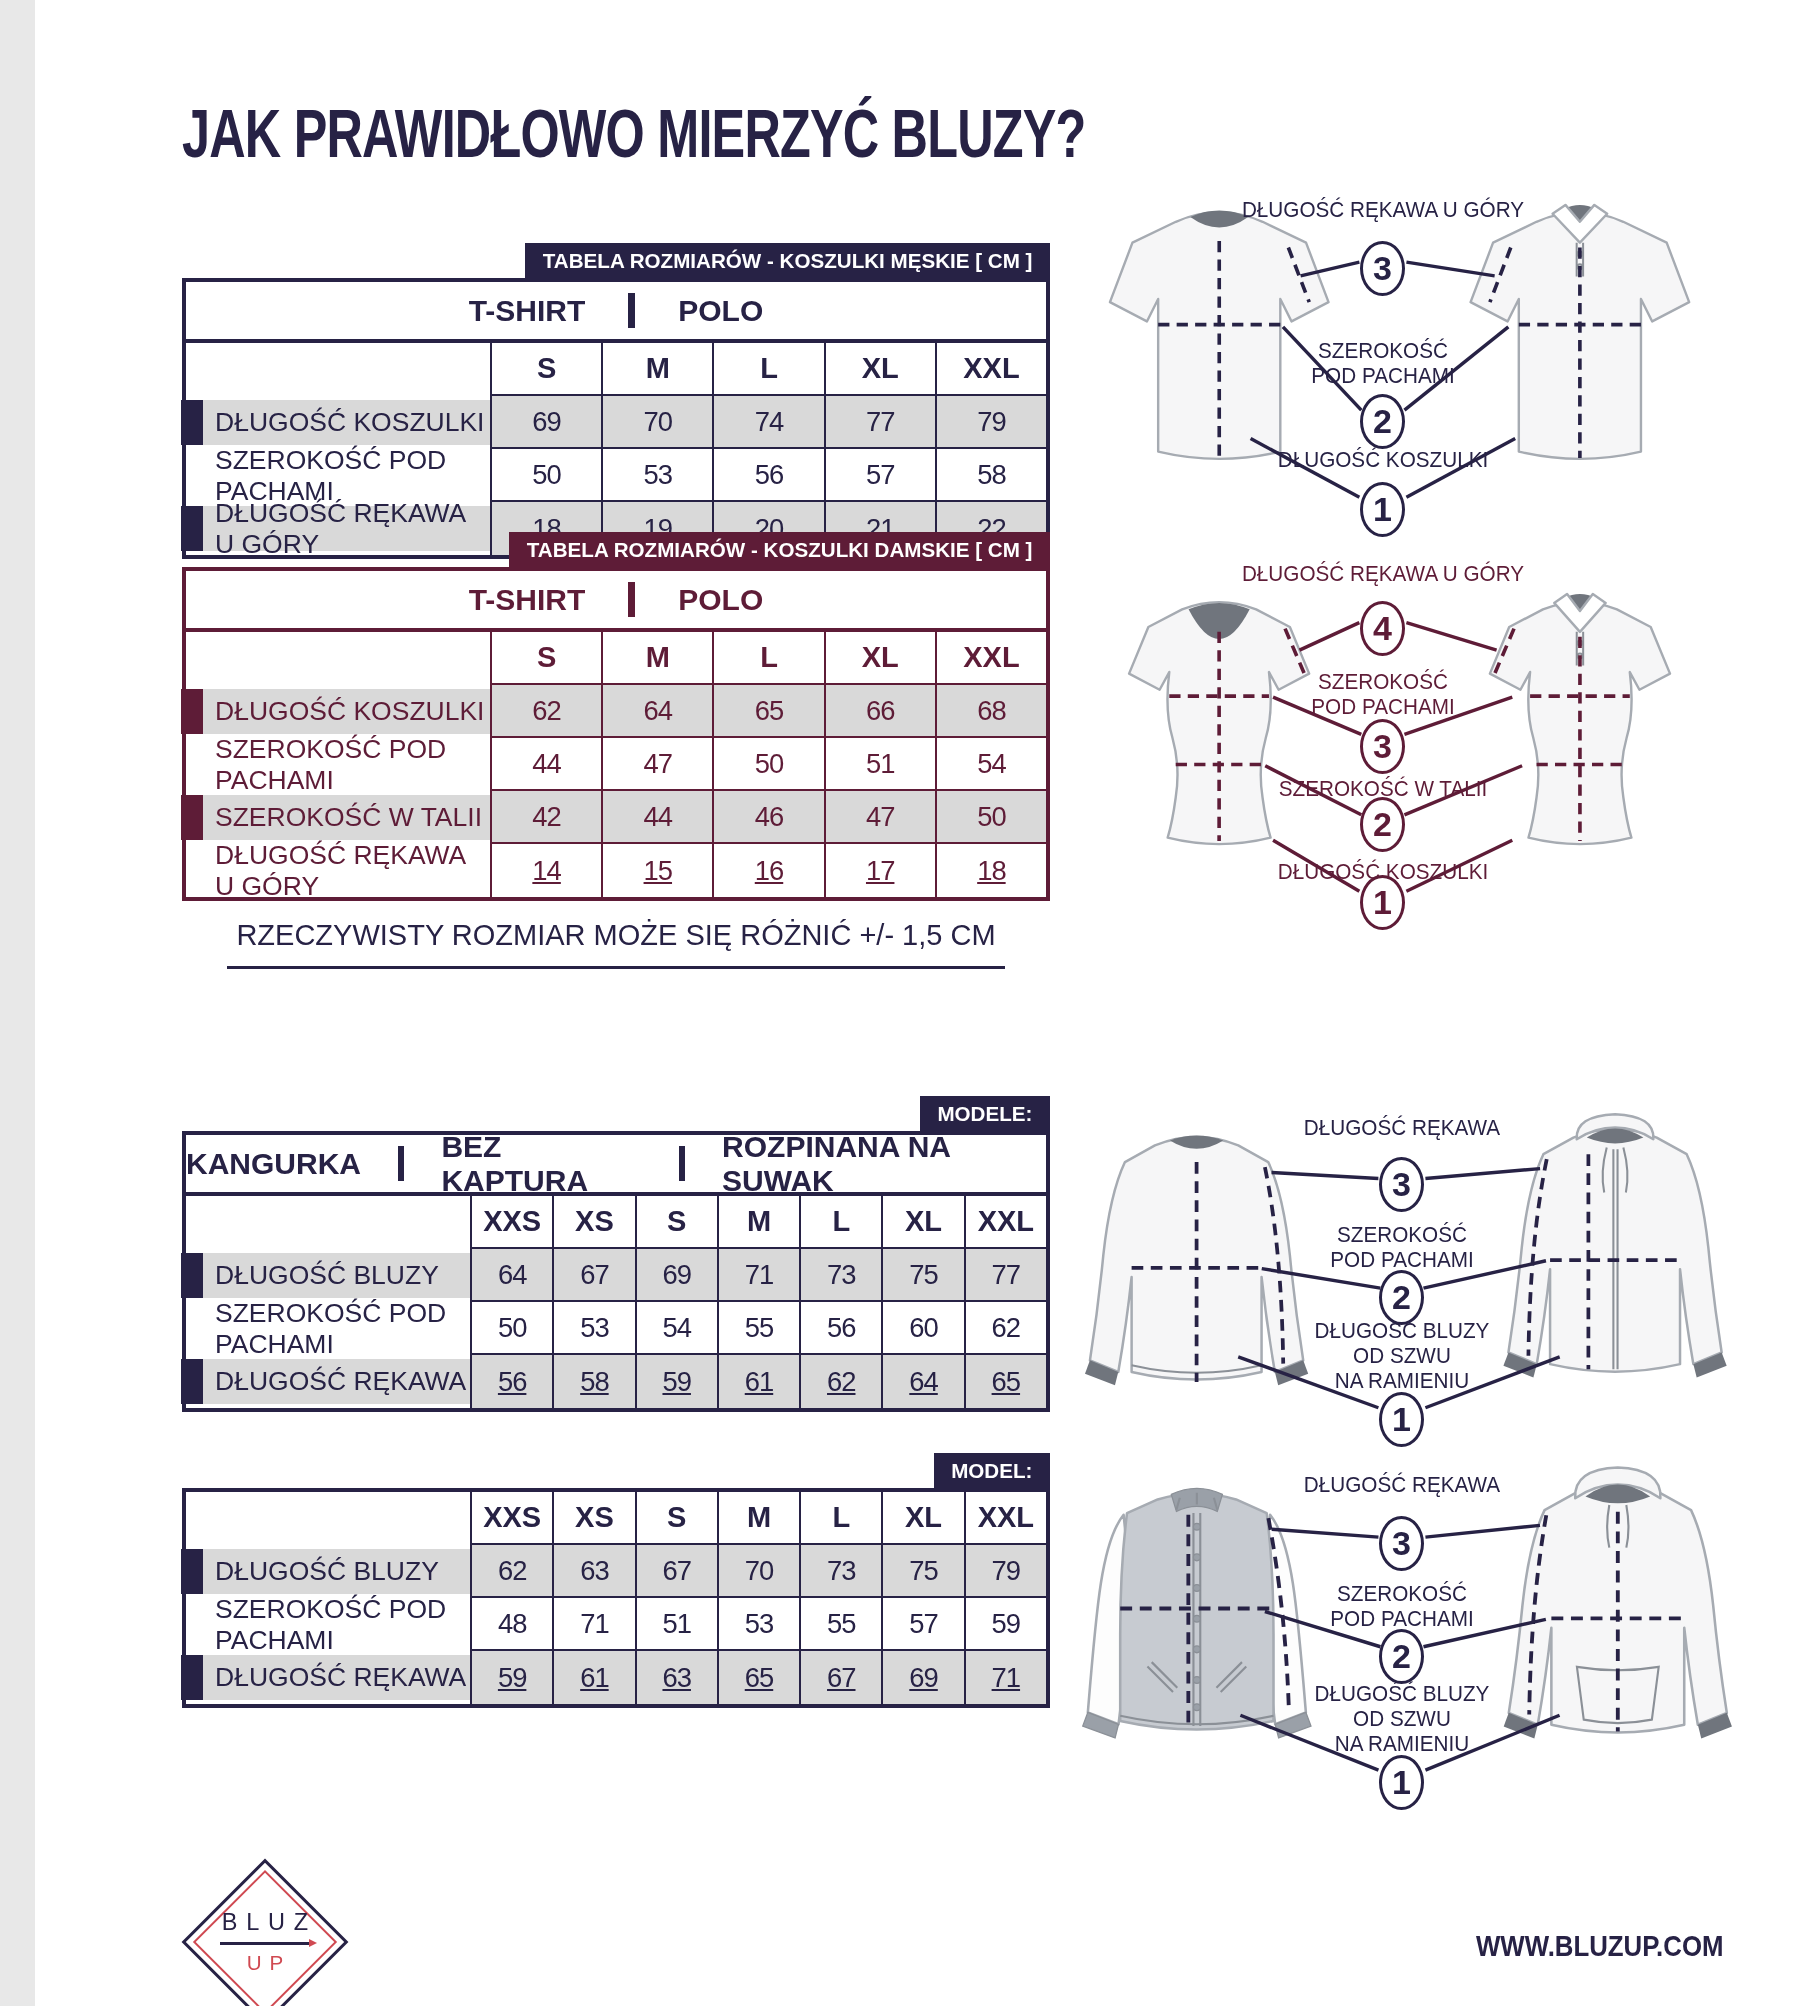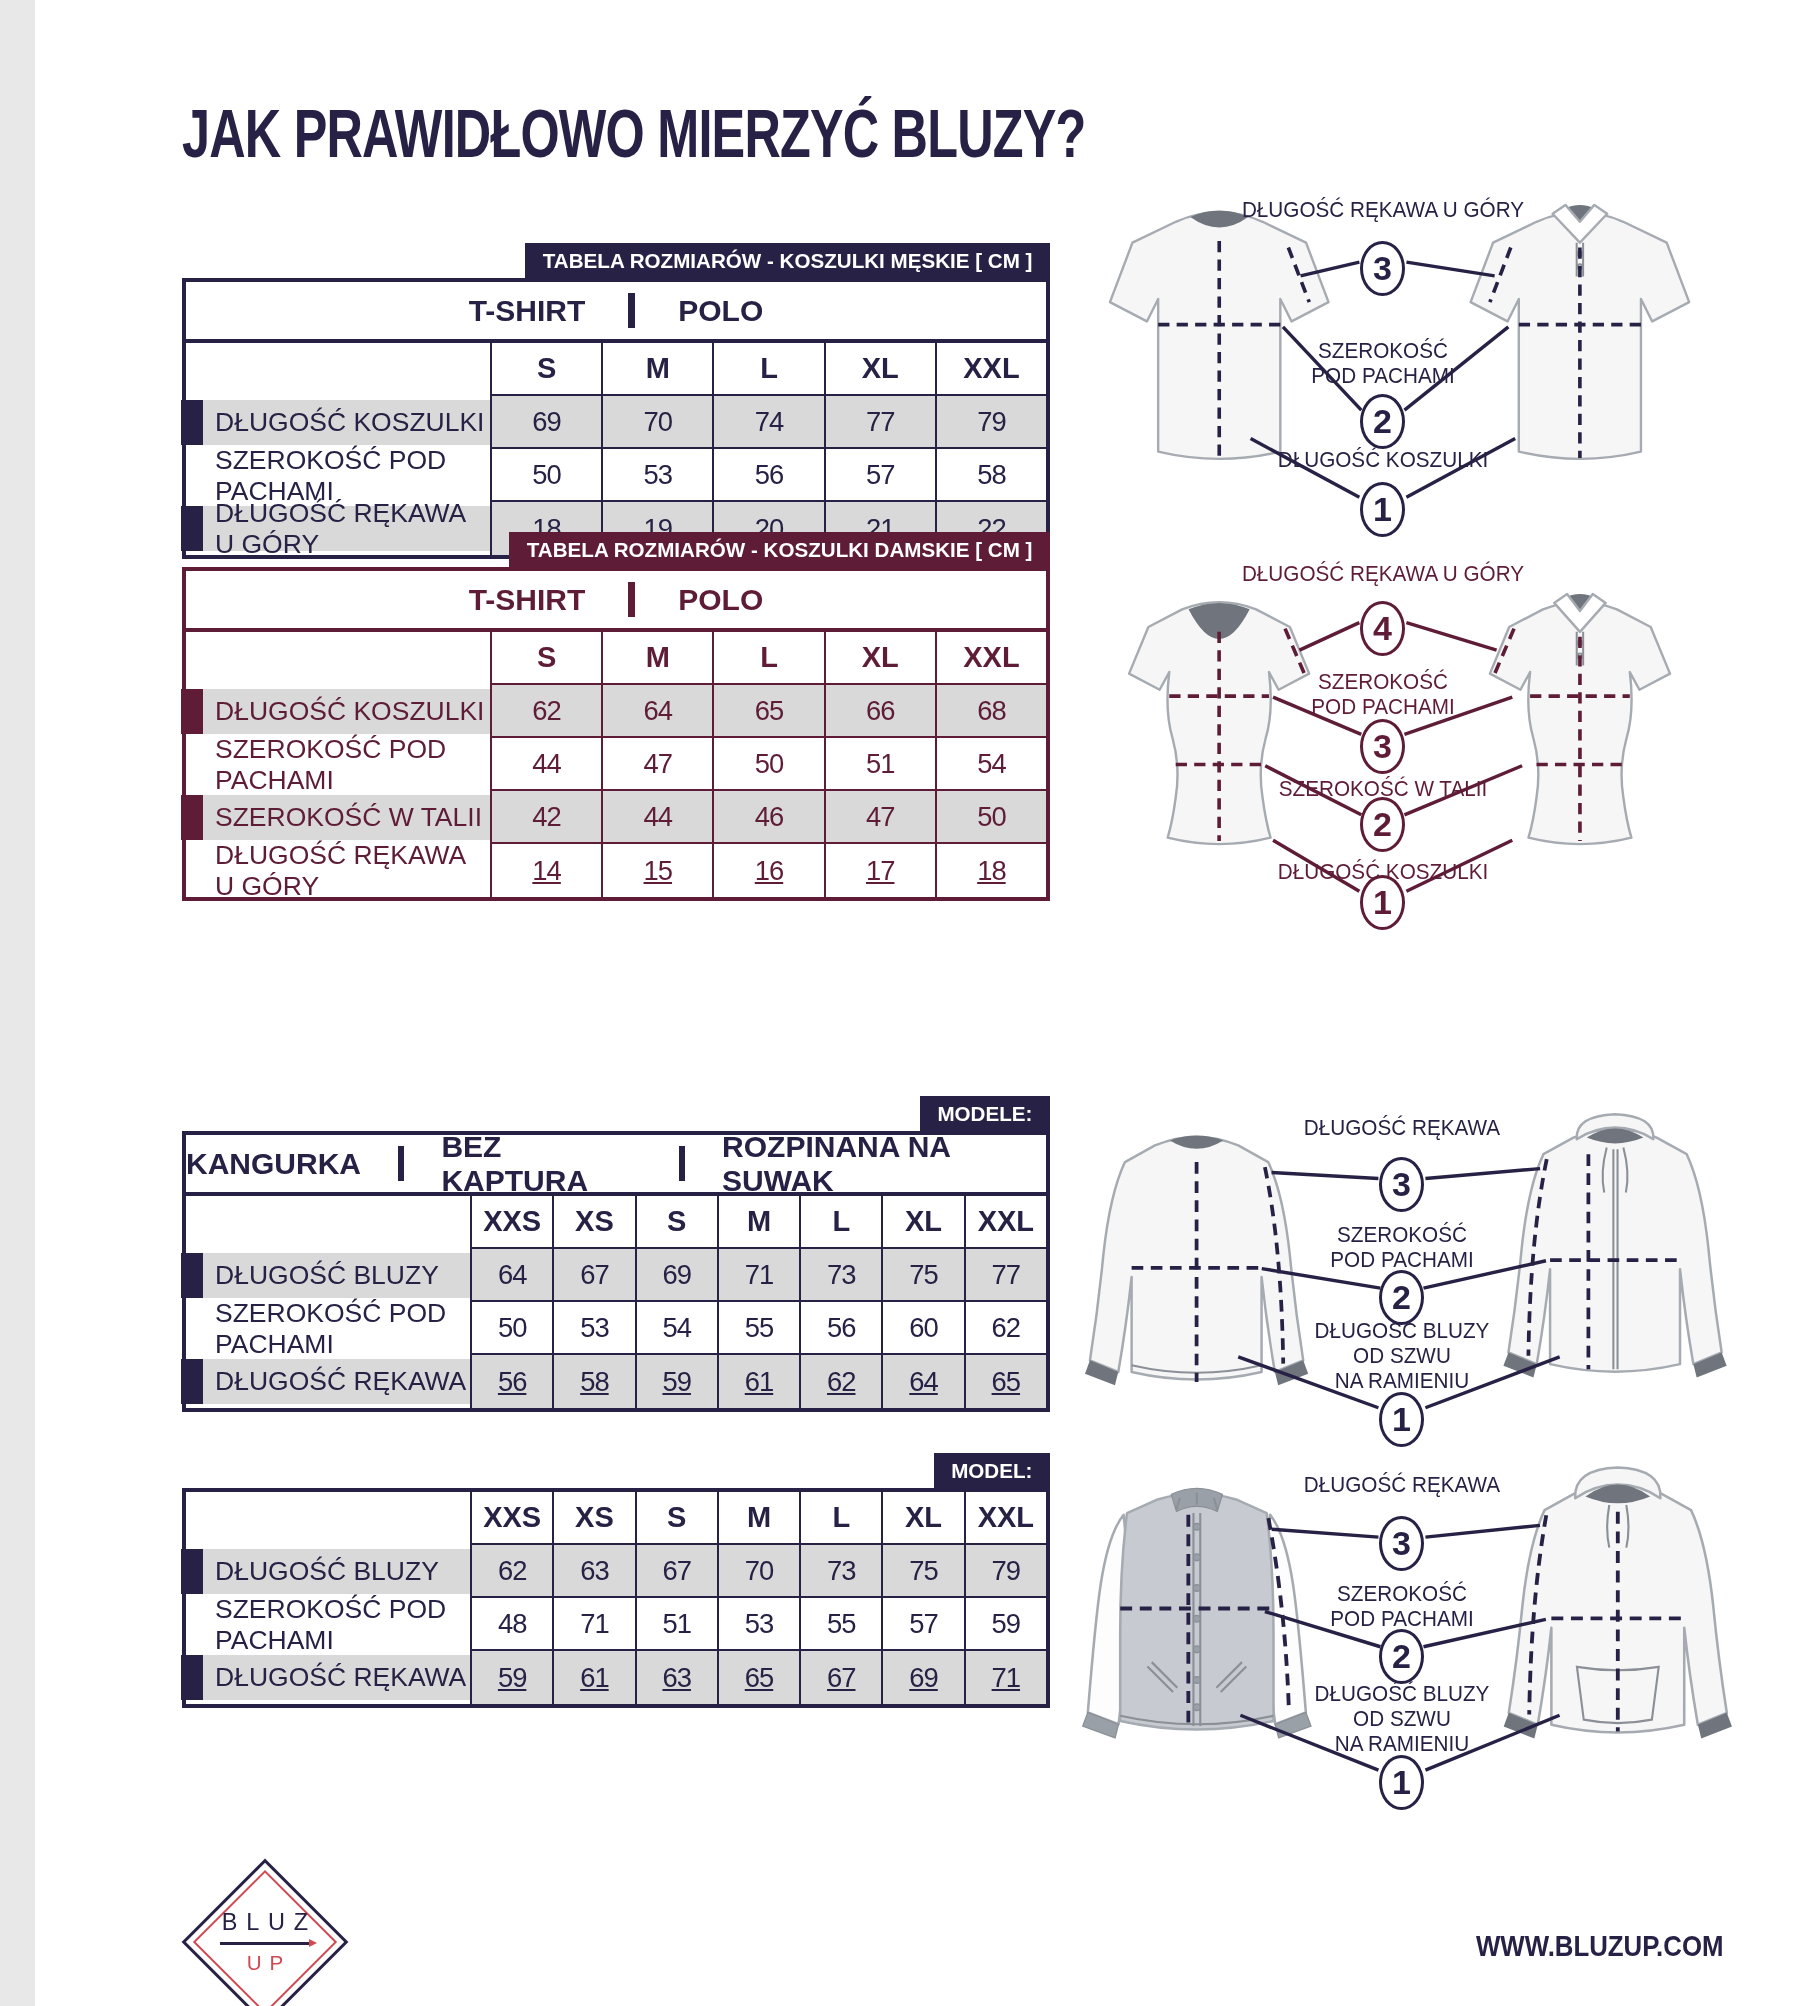--- a/index.html
+++ b/index.html
@@ -180,20 +180,23 @@
           <div class="v">14</div>
           <div class="v">15</div>
           <div class="v">16</div>
           <div class="v">17</div>
           <div class="v">18</div>
         </div>
       </div>
     </div>
   </div>
 
+  <div class="note-wrap">
+    <span class="note">RZECZYWISTY ROZMIAR MOŻE SIĘ RÓŻNIĆ +/- 1,5 CM</span>
+  </div>
 
   <div class="tbl w7" style="top:1131px">
     <div class="tag">MODELE:</div>
     <div class="box">
       <div class="hdr" style="gap:37px">
         <span>KANGURKA</span>
         <span class="bar"></span>
         <span>BEZ KAPTURA</span>
         <span class="bar"></span>
         <span>ROZPINANA NA SUWAK</span>

